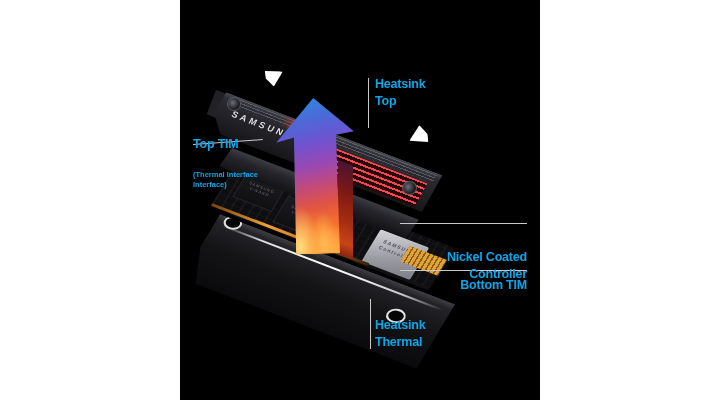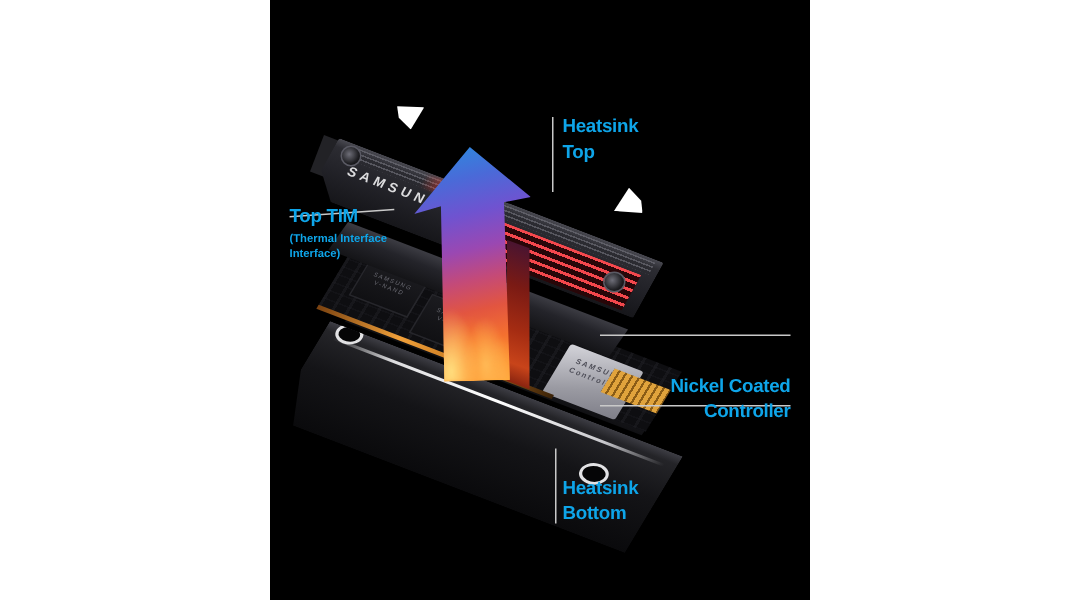--- a/index.html
+++ b/index.html
@@ -87,21 +87,21 @@
   .cline-ht{left:188px;top:78px;width:1.4px;height:50px;}
   .cline-tt{left:13px;top:144px;width:70px;height:1.4px;transform:rotate(-4deg);}
   .cline-nc{left:220px;top:223px;width:127px;height:1.3px;}
   .cline-bt{left:220px;top:270px;width:127px;height:1.3px;}
   .cline-hb{left:190px;top:299px;width:1.4px;height:50px;}
 
   .lbl{z-index:12;color:#0ea5e9;font-weight:bold;font-size:12.5px;line-height:17px;
     letter-spacing:-0.2px;white-space:nowrap;}
   .lbl-ht{left:195px;top:76px;}
   .lbl-tt{left:13px;top:136px;}
-  .lbl-sub{font-size:7.5px;line-height:9.5px;letter-spacing:0;margin-top:1px;}
+  .lbl-sub{font-size:7.5px;line-height:9.5px;letter-spacing:0;margin-top:17px;}
   .lbl-nc{left:200px;top:228px;width:147px;text-align:right;margin-top:21px;}
   .lbl-bt{left:200px;top:277px;width:147px;text-align:right;}
   .lbl-hb{left:195px;top:317px;}
 </style>
 </head>
 <body>
 
 <div class="canvas">
   <div class="stage">
 
@@ -164,19 +164,22 @@
       <div>Top TIM</div>
       <div class="lbl-sub">
         <div>(Thermal Interface</div>
         <div>Interface)</div>
       </div>
     </div>
     <div class="abs lbl lbl-nc">
       <div>Nickel Coated</div>
       <div>Controller</div>
     </div>
+    <div class="abs lbl lbl-bt">
+      <div>Bottom TIM</div>
+    </div>
     <div class="abs lbl lbl-hb">
       <div>Heatsink</div>
-      <div>Bottom</div>
+      <div>Thermal</div>
     </div>
 
   </div>
 </div>
 
 </body></html>

